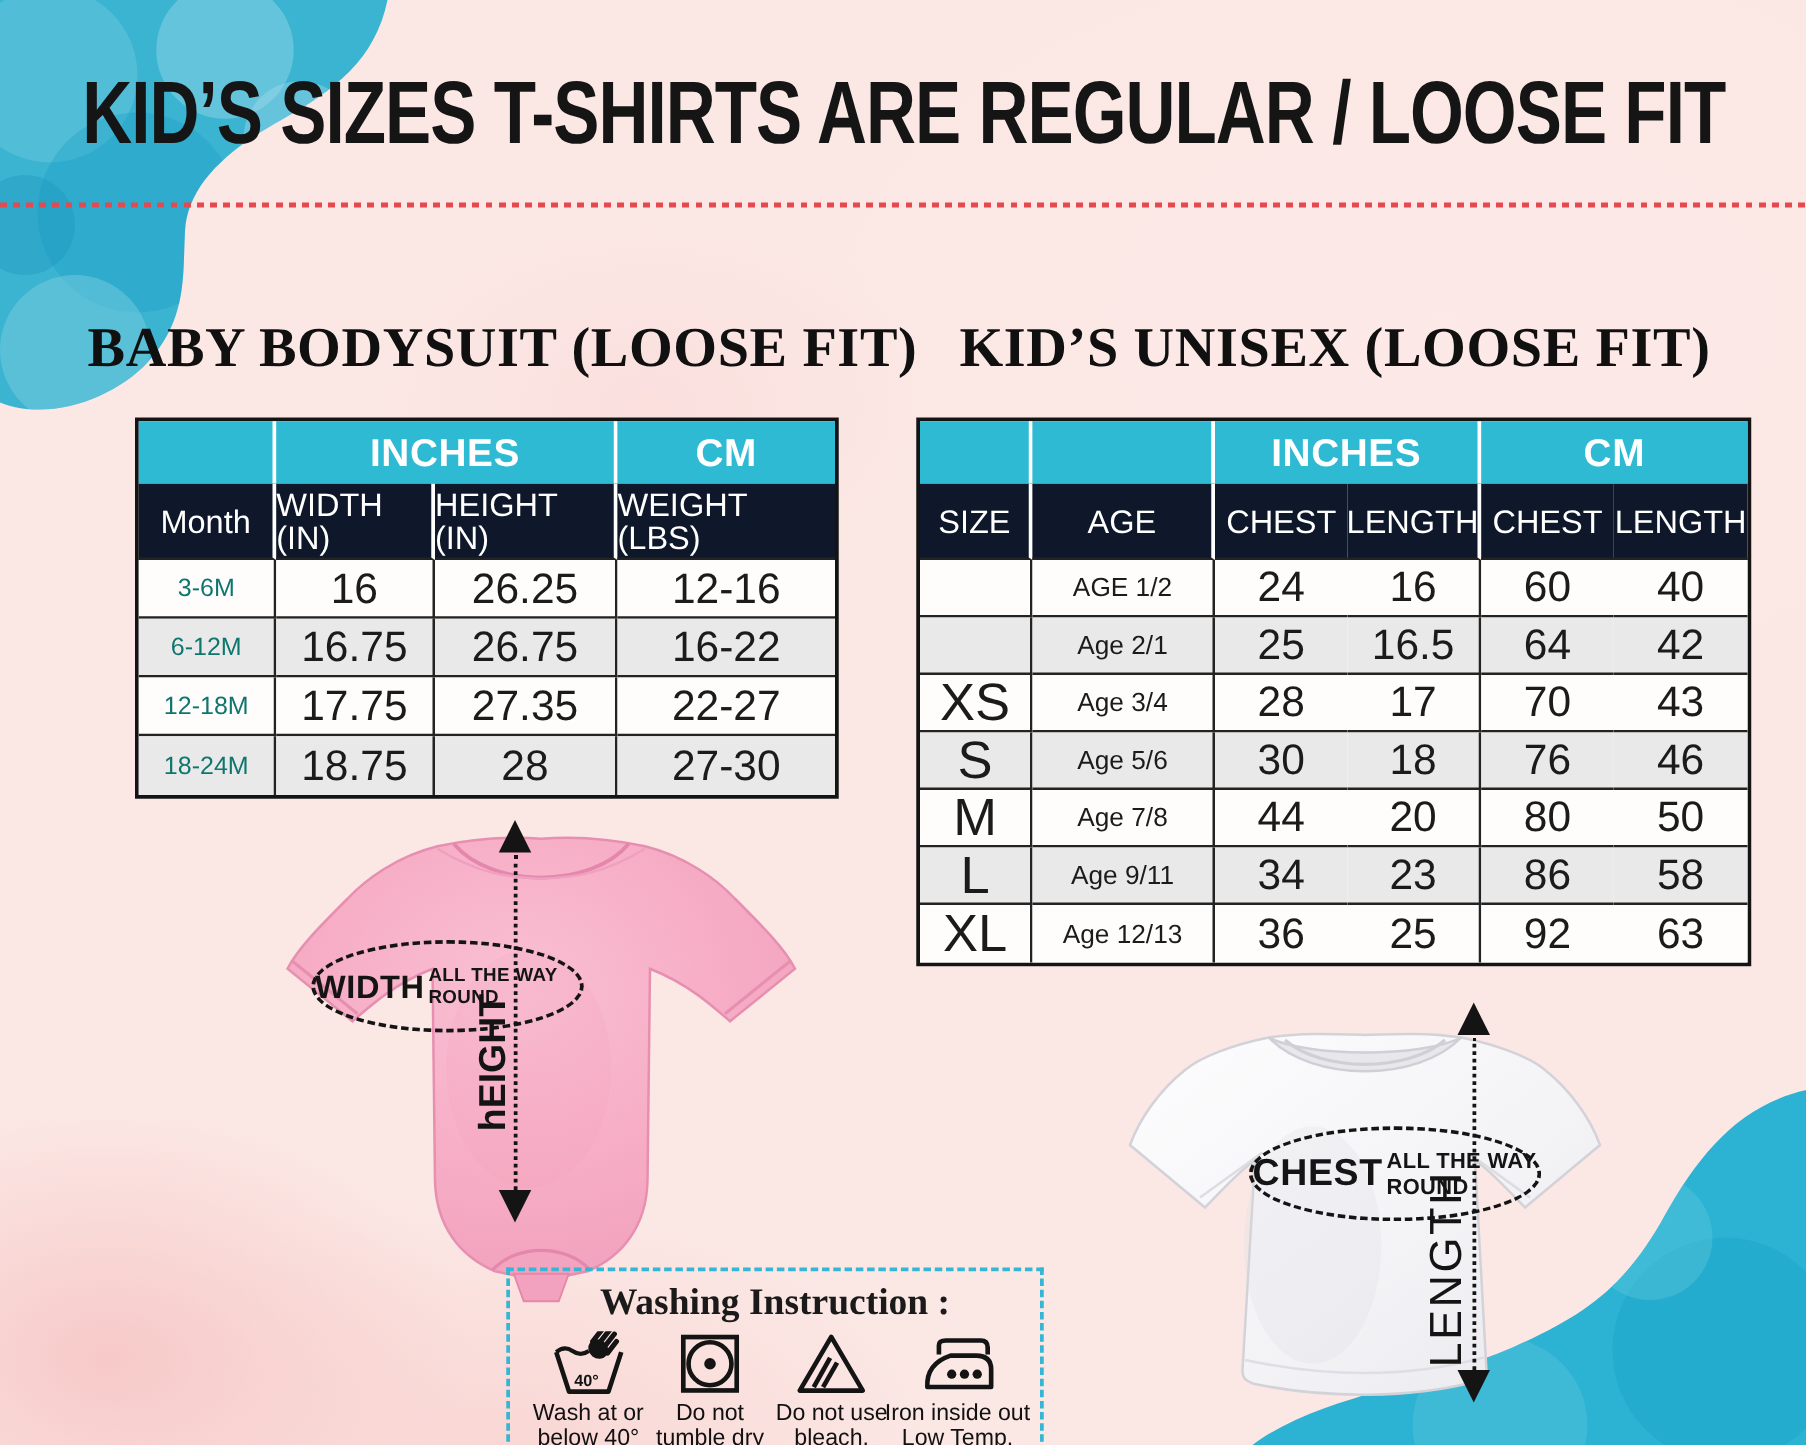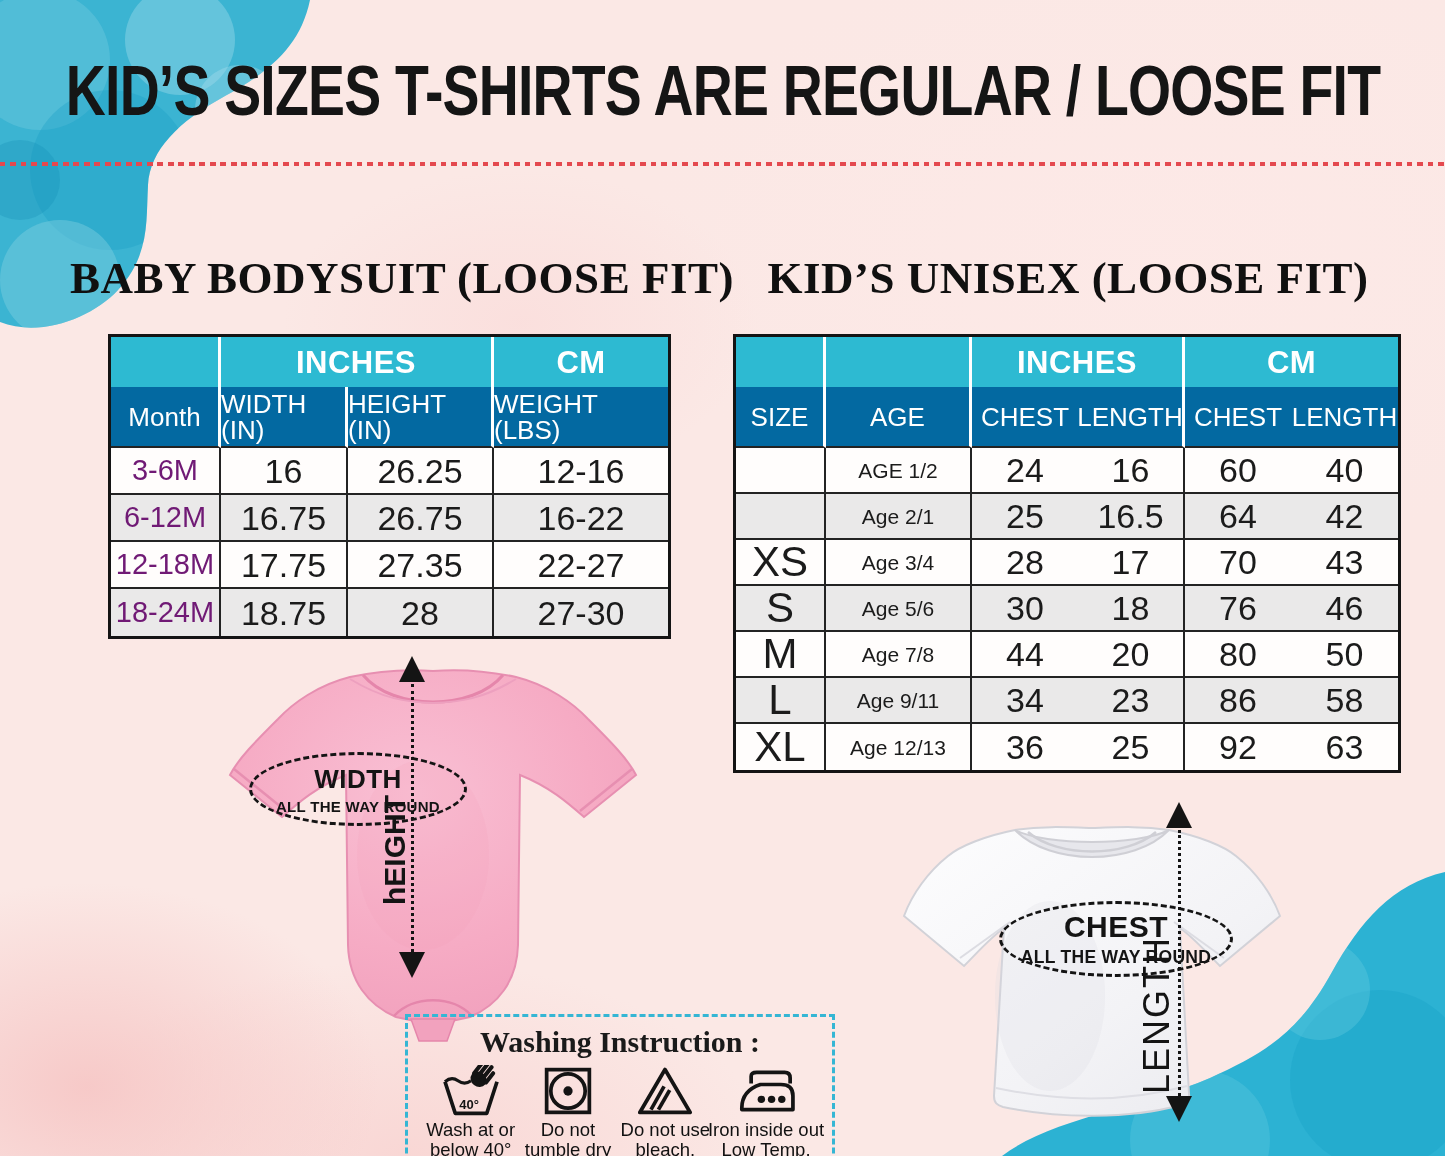--- a/index.html
+++ b/index.html
@@ -21,33 +21,33 @@
   .section-title{position:absolute;top:252px;margin:0;text-align:center;
     font-family:"Liberation Serif",serif;font-weight:700;font-size:45px;letter-spacing:.5px;color:#101010;white-space:nowrap;}
   #baby-title{left:70px;width:650px;}
   #kids-title{left:738px;width:660px;}
   
   .grid{position:absolute;display:grid;border:3px solid #141414;background:#fffdfc;}
   #baby-grid{left:108px;top:334px;grid-template-columns:110px 127px 146px 174px;grid-template-rows:50px 61px repeat(4,47px);}
   #kids-grid{left:733px;top:334px;grid-template-columns:90px 146px 106px 107px 106px 107px;grid-template-rows:50px 61px repeat(7,46px);}
   .cell{display:flex;align-items:center;justify-content:center;box-sizing:border-box;line-height:1;}
   .th-teal{background:#2dbad2;color:#fff;font-weight:700;font-size:31px;letter-spacing:.5px;}
-  .th-pink{background:#0369a1;color:#fff;font-weight:500;font-size:26px;border-bottom:2px solid #232323;}
+  .th-pink{background:#0f172a;color:#fff;font-weight:500;font-size:26px;border-bottom:2px solid #232323;}
   .sw{border-right:3px solid #fff;}
   .sbk{border-right:2px solid #232323;}
   .bbk{border-bottom:2px solid #232323;}
   .rw{background:#fffdfc;}
   .rg{background:#eae9e9;}
   .num{font-size:34px;color:#1b1b1b;}
-  .lbl{font-size:29px;color:#701a75;}
+  .lbl{font-size:20px;color:#0f766e;}
   .agec{font-size:21px;color:#1b1b1b;}
   .sizec{font-size:42px;color:#1b1b1b;}
   
   .meas-ellipse{position:absolute;border:3px dashed #141414;border-radius:50%;
-    display:flex;flex-direction:column;align-items:center;justify-content:center;gap:3px;z-index:5;}
+    display:flex;flex-direction:row;align-items:center;justify-content:center;gap:3px;z-index:5;}
   .me-l1{font-weight:700;letter-spacing:.5px;}
   .me-l2{font-weight:700;letter-spacing:.3px;}
   .vline{position:absolute;width:0;border-left:3.5px dotted #141414;z-index:4;}
   .tri{position:absolute;width:0;height:0;z-index:4;}
   .tri.up{border-left:13px solid transparent;border-right:13px solid transparent;border-bottom:26px solid #141414;}
   .tri.down{border-left:13px solid transparent;border-right:13px solid transparent;border-top:26px solid #141414;}
   .rot-label{position:absolute;text-align:center;transform:rotate(-90deg);z-index:5;color:#141414;}
   #height-label{left:296px;top:832px;width:200px;height:36px;font-size:30px;font-weight:700;}
   #length-label{left:1046px;top:995px;width:220px;height:40px;font-size:36px;font-weight:400;letter-spacing:2px;}
   

